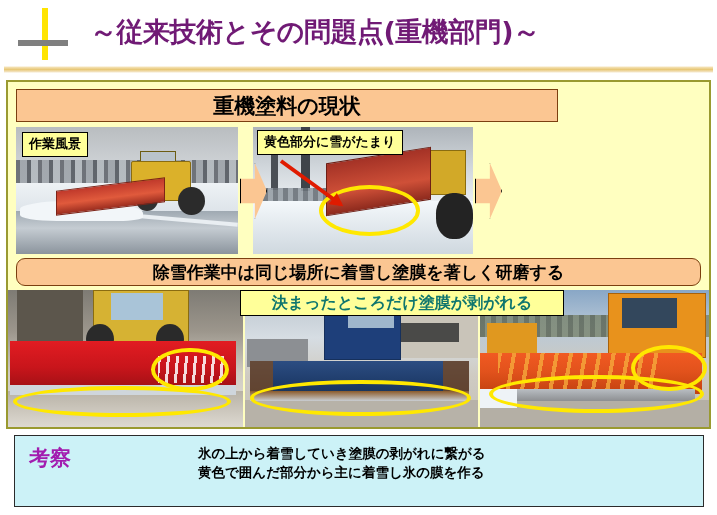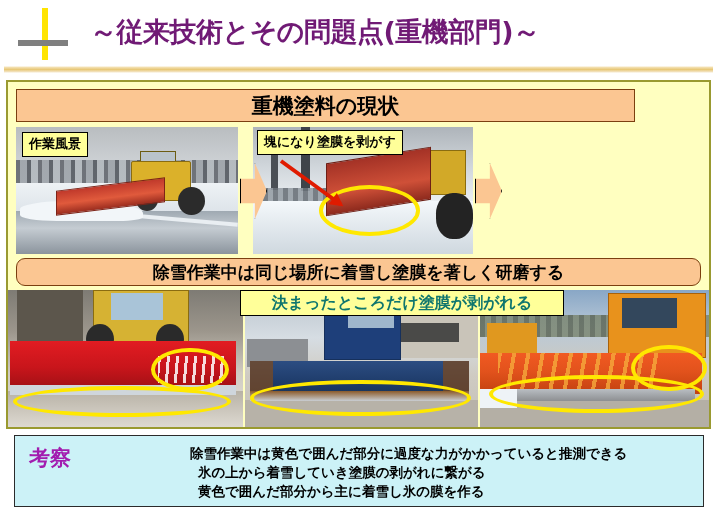--- a/index.html
+++ b/index.html
@@ -74,21 +74,21 @@
     box-sizing: border-box;
     display: flex;
     align-items: center;
     justify-content: center;
     color: #000000;
     font-weight: bold;
     white-space: nowrap;
   }
   #section-header {
     left: 8px; top: 7px;
-    width: 619px; height: 33px;
+    width: 542px; height: 33px;
     font-size: 21px;
     font-family: Liberation Serif, serif;
   }
   #mid-caption {
     left: 8px; top: 176px;
     width: 685px; height: 28px;
     font-size: 17px;
     border-radius: 9px;
   }
 
@@ -366,21 +366,21 @@
       <div class="bg"></div>
       <div class="tree1"></div>
       <div class="tree2"></div>
       <div class="hedge"></div>
       <div class="snowfg"></div>
       <div class="arm"></div>
       <div class="tire"></div>
       <div class="blade"></div>
       <div class="ellipse" style="left:30%; top:46%; width:46%; height:40%;"></div>
       <div class="redarrow" style="left:28px; top:32px; width:74px; transform:rotate(36deg);"></div>
-      <div class="photo-label" style="left:4px; top:3px;">塊になり塗膜を剥がす</div>
+      <div class="photo-label" style="left:4px; top:3px;">黄色部分に雪がたまり</div>
     </div>
 
     <div class="flowarrow" id="flow-2">
       <div class="shape"></div>
     </div>
 
   </div>
 
   <div class="band" id="mid-caption">除雪作業中は同じ場所に着雪し塗膜を著しく研磨する</div>
 
@@ -431,17 +431,16 @@
       <div class="ellipse" style="left:4%; top:62%; width:94%; height:28%;"></div>
     </div>
   </div>
 
   <div id="bottom-caption">決まったところだけ塗膜が剥がれる</div>
 </div>
 
 <div id="conclusion">
   <div id="conclusion-title">考察</div>
   <div id="conclusion-lines">
-    <div class="cline cline-1">除雪作業中は黄色で囲んだ部分に過度な力がかかっていると推測できる</div>
     <div class="cline cline-3">氷の上から着雪していき塗膜の剥がれに繋がる</div>
     <div class="cline cline-2">黄色で囲んだ部分から主に着雪し氷の膜を作る</div>
   </div>
 </div>
 
 </body></html>

